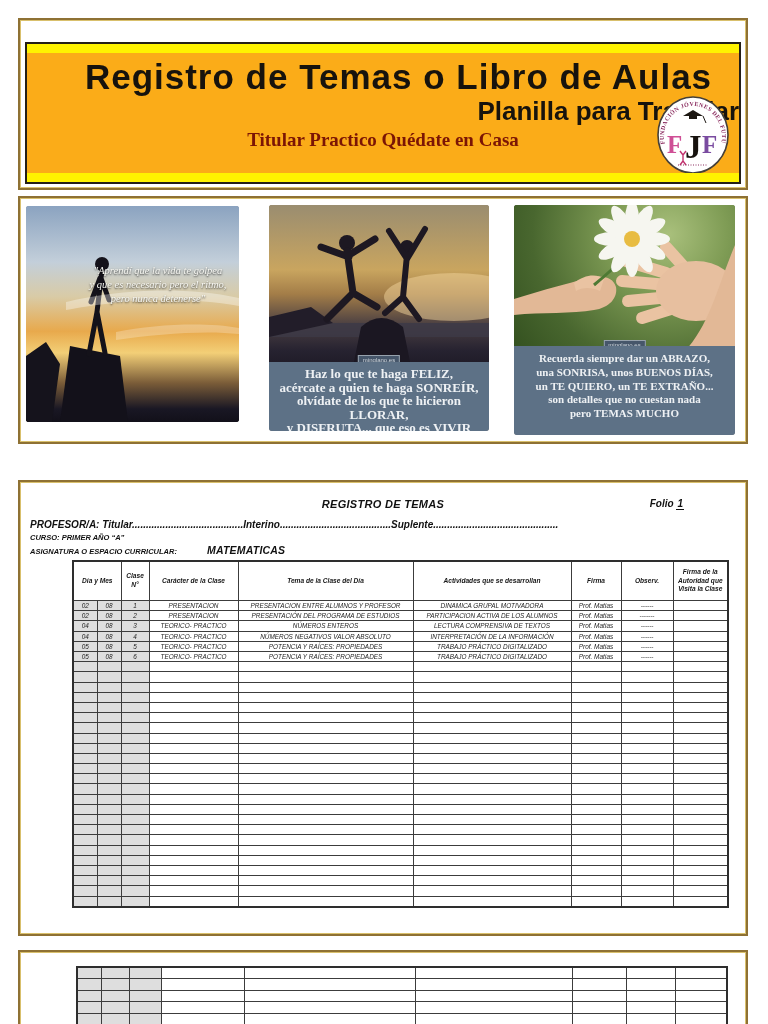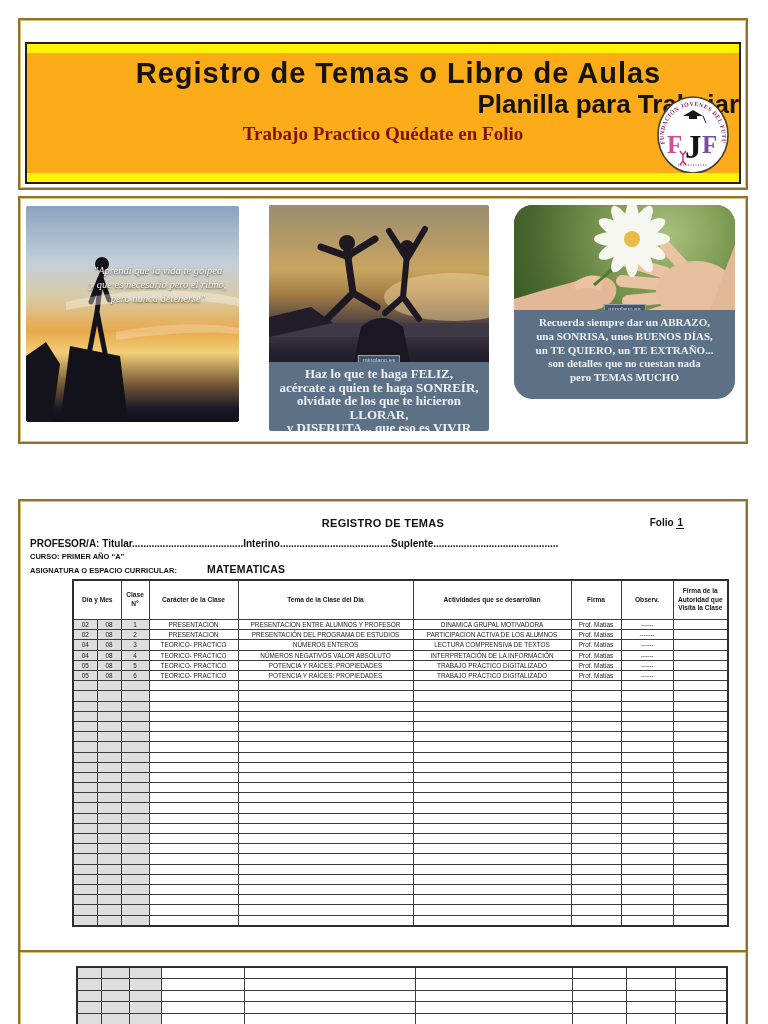--- a/index.html
+++ b/index.html
@@ -2,40 +2,40 @@
 <html><head>
 <meta charset="utf-8">
 <style>
   html,body{margin:0;padding:0;background:#ffffff;}
   .page{position:relative;width:768px;height:1024px;background:#fff;overflow:hidden;
         font-family:"Liberation Sans",sans-serif;}
   .box{position:absolute;left:18px;width:726px;background:#fff;
        border:2px solid #8e7134;box-shadow:inset 0 0 0 1px #d9c06c;}
   .box1{top:18px;height:168px;}
   .box2{top:196px;height:244px;}
-  .box3{top:499px;height:452px;}
+  .box3{top:480px;height:452px;font-style:italic;}
   .box4{top:950px;height:90px;}
 
   
   .banner{position:absolute;left:5px;right:5px;top:22px;bottom:4px;
           border:2px solid #241f16;display:flex;flex-direction:column;}
   .strip{height:9px;background:#fff300;flex:none;}
   .banner-main{flex:1;background:#fbac18;text-align:center;position:relative;overflow:hidden;}
-  .bn-title{margin:5px 0 0;font-size:29px;line-height:1.08;font-weight:bold;
+  .bn-title{margin:5px 0 0;font-size:35px;line-height:1.08;font-weight:bold;
             letter-spacing:1px;color:#17130d;padding-left:31px;}
   .bn-sub{margin:1px 0 0;font-size:26px;line-height:1.1;font-weight:bold;color:#17130d;text-align:right;}
   .bn-tag{margin:4px 0 0;font-family:"Liberation Serif",serif;font-weight:bold;
           font-size:19px;color:#7b1505;}
   .logo{position:absolute;right:9px;top:42px;width:74px;height:80px;}
 
   
   .imgbox{position:absolute;border-radius:3px;overflow:hidden;background:#888;}
   .img1{left:6px;top:8px;width:213px;height:216px;}
   .img2{left:249px;top:7px;width:220px;height:226px;}
-  .img3{left:494px;top:7px;width:221px;height:194px;border-radius:19px;}
+  .img3{left:494px;top:7px;width:221px;height:230px;}
   .photo{position:absolute;left:0;right:0;top:0;}
   .img1 .photo{bottom:0;background:
      linear-gradient(180deg,#8ba3c0 0%,#c3cfda 26%,#d9cba6 42%,#e8a94c 58%,#f3cf77 68%,#7a5c38 82%,#191724 94%,#121019 100%);}
   .sun{position:absolute;left:34%;top:58%;width:90px;height:70px;border-radius:50%;
        background:radial-gradient(closest-side,#fff8d8 0%,#fbd668 30%,rgba(244,160,50,.55) 60%,rgba(244,160,50,0) 100%);}
   .img2 .photo{height:162px;background:
      linear-gradient(180deg,#9a8d70 0%,#c9a55f 40%,#a37d48 55%,#4a3f42 74%,#262230 90%,#1e1b27 100%);}
   .img3 .photo{height:147px;background:
      radial-gradient(circle at 70% 20%,#a9c07c 0%,#7f9c55 30%,#49672f 70%,#33501f 100%);}
   .quote1{position:absolute;right:5px;top:58px;width:152px;text-align:center;
@@ -83,21 +83,21 @@
 <body>
 
 <div class="page">
 
   <section class="box box1">
     <div class="banner">
       <div class="strip"></div>
       <div class="banner-main">
         <div class="bn-title">Registro de Temas o Libro de Aulas</div>
         <div class="bn-sub">Planilla para Trabajar</div>
-        <div class="bn-tag">Trabajo Practico Quédate en Folio</div>
+        <div class="bn-tag">Titular Practico Quédate en Casa</div>
         <div class="logo">
           <svg viewBox="0 0 74 80" width="74" height="80">
             <ellipse cx="37" cy="40" rx="35" ry="38" fill="#ffffff" stroke="#44403a" stroke-width="1.6"></ellipse>
             <path id="lp" d="M 9,50 A 29,31 0 1 1 65,50" fill="none"></path>
             <text font-size="6" font-weight="bold" fill="#8a2b5e" letter-spacing="0.4">
               <textPath href="#lp" startOffset="1">FUNDACIÓN JÓVENES DEL FUTURO</textPath>
             </text>
             <path d="M27,21 L47,21 L37,15 Z" fill="#1c1712"></path>
             <rect x="33" y="21" width="8" height="3" fill="#1c1712"></rect>
             <path d="M47,21 L50,28" stroke="#1c1712" stroke-width="1"></path>

